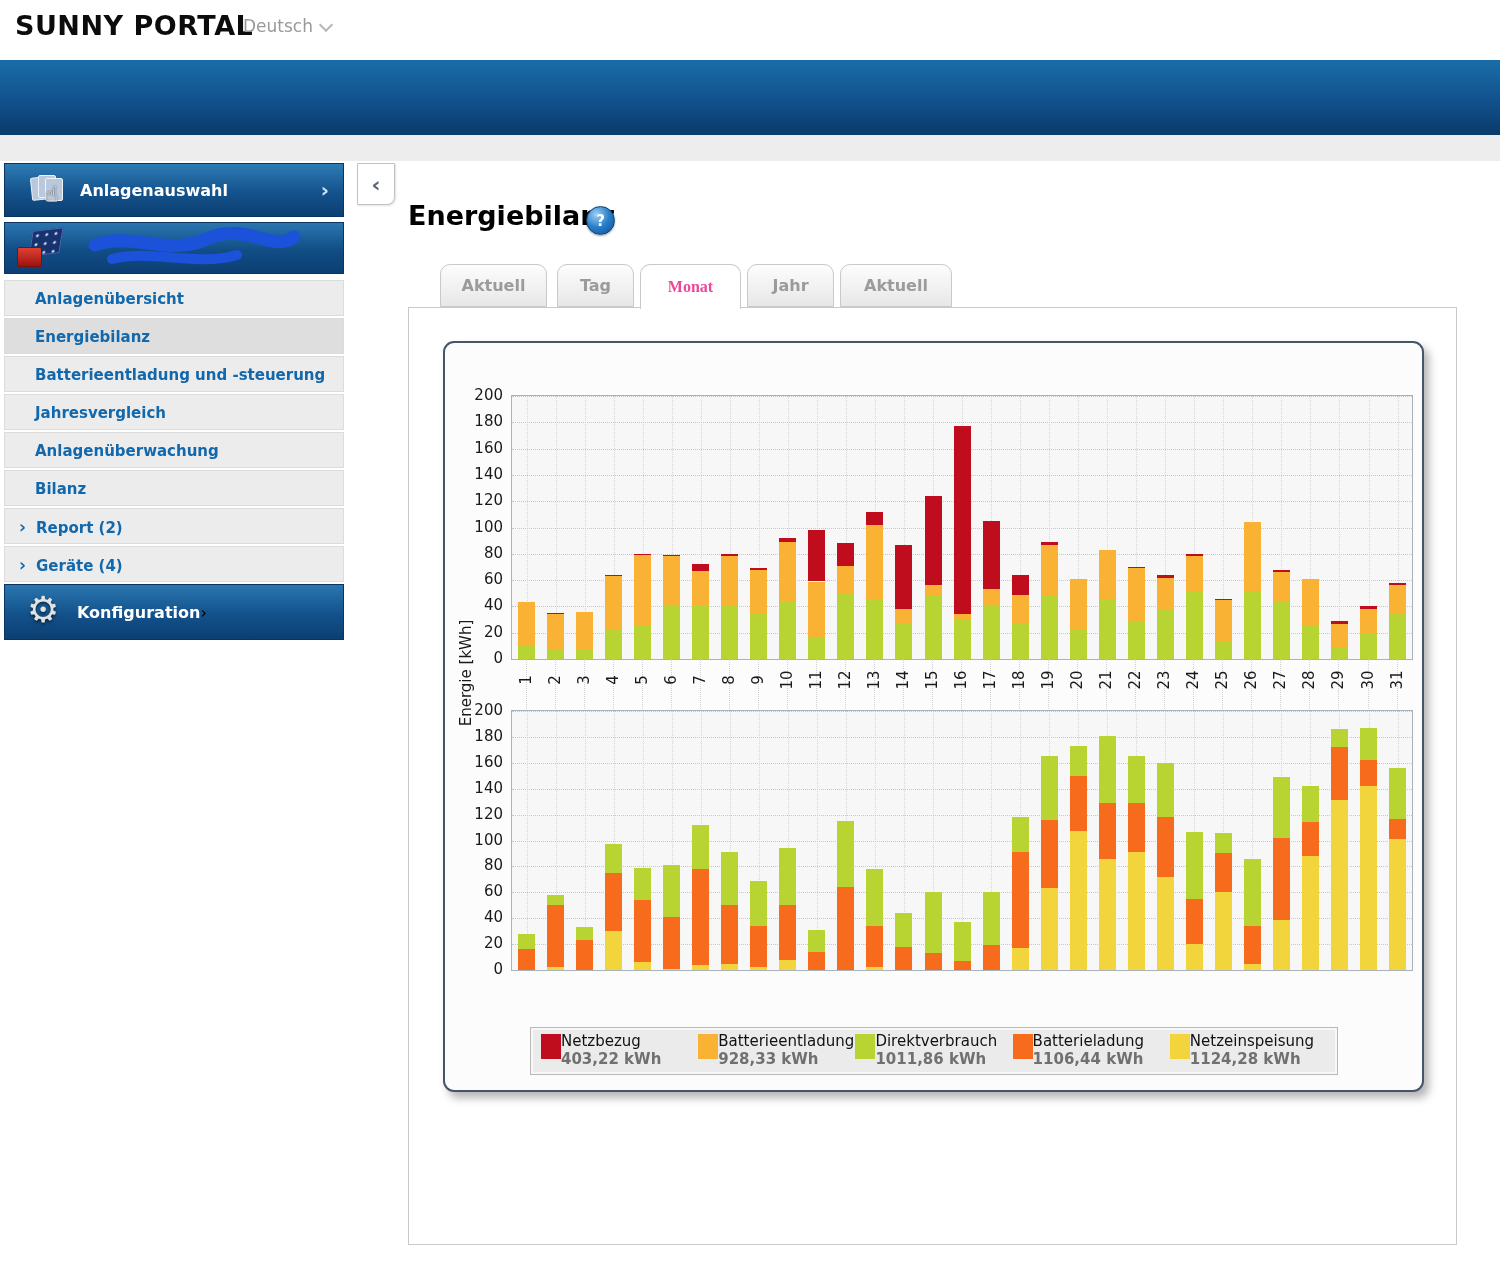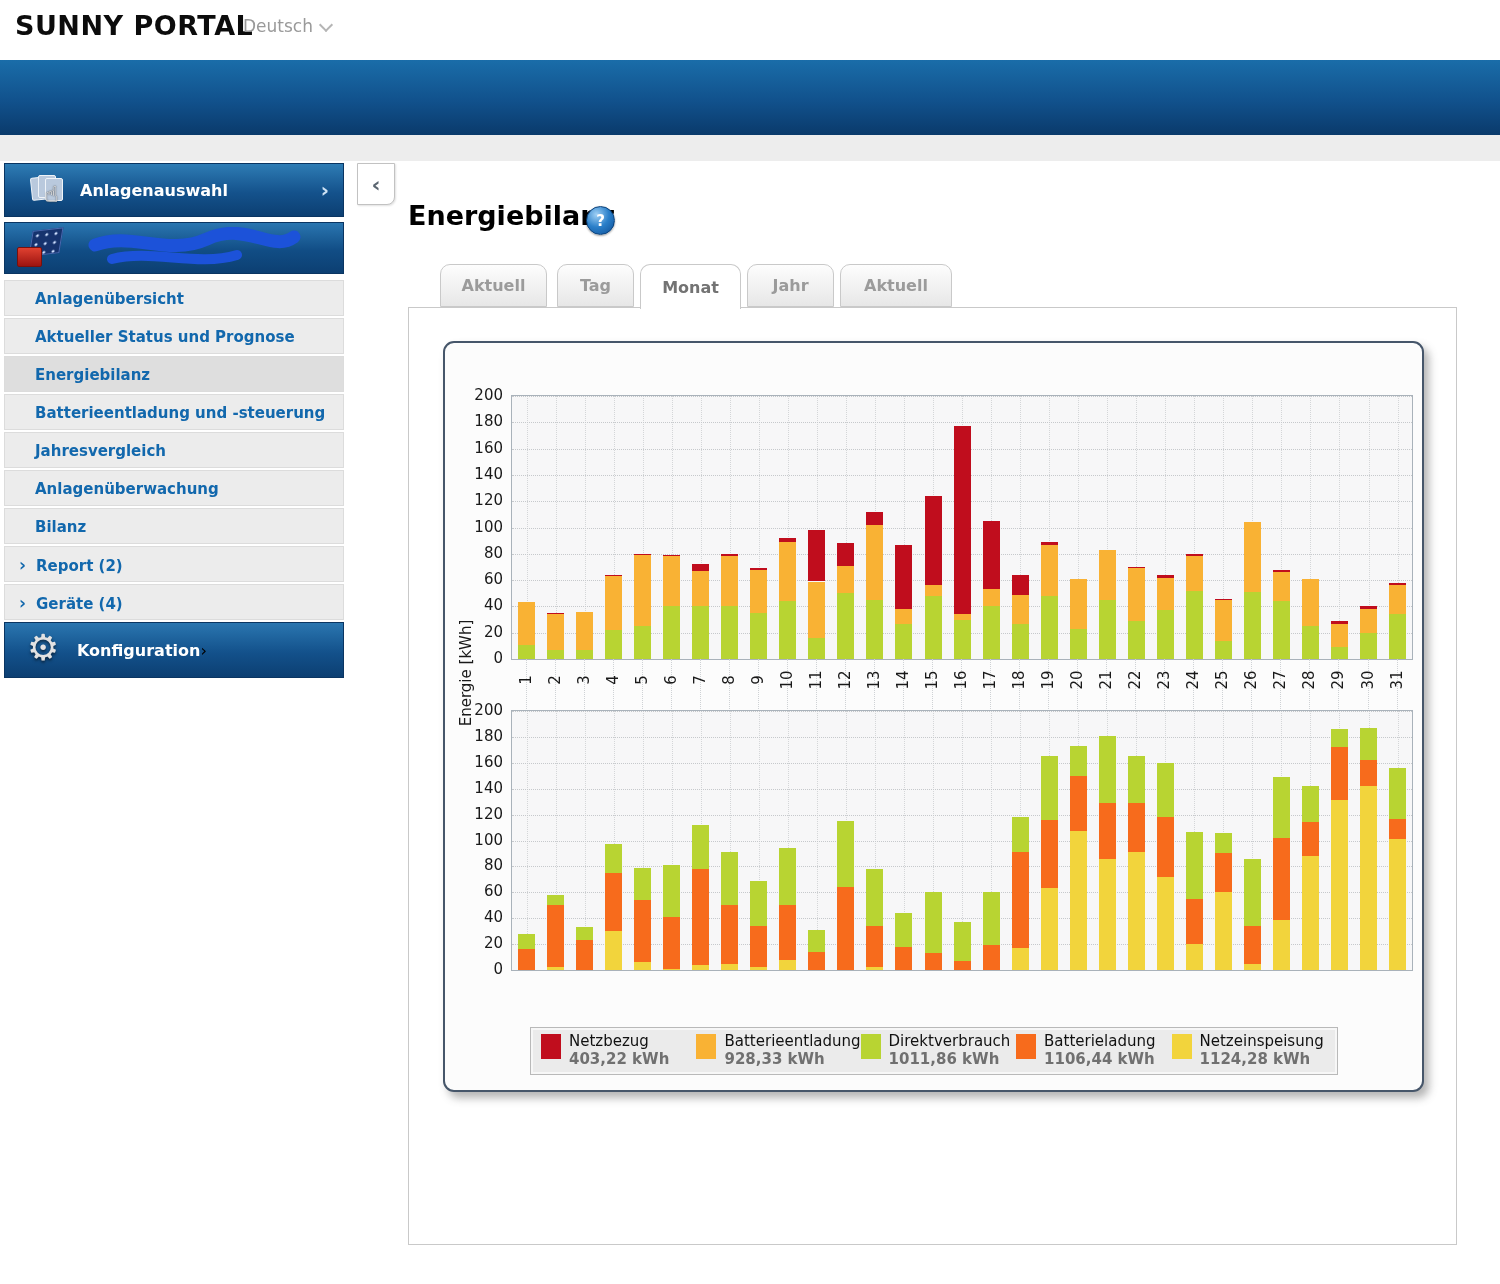--- a/index.html
+++ b/index.html
@@ -53,39 +53,39 @@
 
   
   .page-title{position:absolute;left:408px;top:200px;font-size:27px;font-weight:800;color:#000;}
   .help-icon{position:absolute;left:586px;top:206px;width:27px;height:27px;border-radius:50%;
     background:radial-gradient(circle at 35% 28%,#9fd0f5,#2a7fc9 48%,#0d4e96);border:1px solid #0a4078;
     color:#fff;font-weight:bold;font-size:15px;display:flex;align-items:center;justify-content:center;
     box-shadow:0 1px 2px rgba(0,0,0,.35);cursor:pointer;}
   .tab{position:absolute;top:264px;height:43px;box-sizing:border-box;border:1px solid #c9c9c9;border-radius:10px 10px 0 0;
     background:linear-gradient(#fdfdfd,#e7e7e7);color:#9b9b9b;font-weight:bold;font-size:16px;
     display:flex;align-items:center;justify-content:center;cursor:pointer;z-index:2;}
-  .tab.active{background:#fff;color:#737373;height:45px;border-bottom:none;z-index:4;}
+  .tab.active{background:#fff;color:#ec4899;height:45px;border-bottom:none;z-index:4;font-family:Liberation Serif, serif;}
   .content-panel{position:absolute;left:408px;top:307px;width:1049px;height:938px;background:#fff;border:1px solid #c9c9c9;box-sizing:border-box;z-index:1;}
 
   
   .chart-panel{position:absolute;left:443px;top:341px;width:981px;height:751px;box-sizing:border-box;
     background:#fcfcfc;border:2px solid #46566a;border-radius:11px;box-shadow:5px 6px 9px rgba(90,90,90,.45);z-index:3;}
   .chart-title{position:absolute;left:66px;width:900px;text-align:center;font-size:19px;font-weight:bold;color:#9aa0a6;letter-spacing:.5px;}
   .plot{position:absolute;background:#f7f7f8;border:1px solid #a9b2ba;box-sizing:content-box;}
   .grid-h{position:absolute;left:0;right:0;height:0;border-top:1px dotted #c6c9cc;z-index:1;}
   .grid-v{position:absolute;top:0;bottom:0;width:0;border-left:1px dotted #d4d6d8;z-index:0;}
   .bar{position:absolute;width:17px;z-index:2;}
   .ytick{position:absolute;left:2px;width:56px;text-align:right;font-size:15px;color:#191919;height:18px;line-height:18px;}
   .xtick{position:absolute;width:34px;height:16px;line-height:16px;text-align:center;transform:rotate(-90deg);font-size:15px;color:#191919;z-index:1;}
   .tickline{position:absolute;top:316px;height:50px;width:0;border-left:1px dotted #cfd2d5;z-index:0;}
   .ylabel-rot{position:absolute;left:-48px;top:320px;width:140px;height:20px;text-align:center;transform:rotate(-90deg);
     font-size:15px;color:#191919;}
   .legend{position:absolute;left:85px;top:684px;width:808px;height:48px;background:#ebebeb;border:1px solid #b9b9b9;
     box-shadow:inset 0 0 0 2px #f7f7f7;box-sizing:border-box;display:flex;align-items:center;padding:0 10px;}
-  .lg-entry{flex:1;display:flex;gap:8px;align-items:flex-start;}
+  .lg-entry{flex:1;display:flex;align-items:flex-start;}
   .lg-swatch{width:20px;height:25px;margin-top:1px;flex:0 0 20px;}
   .lg-label{font-size:15px;color:#111;line-height:17px;white-space:nowrap;}
   .lg-value{font-size:15px;font-weight:bold;color:#707070;line-height:19px;}
 
   
   .checkbox{position:absolute;left:443px;top:1110px;width:17px;height:17px;border:1px solid #8a8a8a;border-radius:3px;
     background:linear-gradient(#ffffff,#e8e8e8);display:flex;align-items:center;justify-content:center;
     font-size:13px;font-weight:bold;color:#4a4a4a;cursor:pointer;}
   .checkbox-label{position:absolute;left:468px;top:1110px;font-size:15px;color:#111;}
   .nav-btn{position:absolute;width:33px;height:29px;border:1px solid #9a9a9a;border-radius:7px;
@@ -136,21 +136,20 @@
         <i class="panel"></i>
         <i class="unit"></i>
       </span>
     <svg class="scribble" width="215" height="44" viewBox="0 0 215 44">
       <path d="M8 18 C 45 4, 80 30, 120 12 S 185 26, 207 10" stroke="#1c52d9" stroke-width="13" fill="none" stroke-linecap="round"></path>
       <path d="M25 32 C 65 22, 110 40, 150 28" stroke="#1c52d9" stroke-width="10" fill="none" stroke-linecap="round"></path>
     </svg>
   </div>
   <div id="sb-items">
       <div class="sb-item"><span class="sb-label">Anlagenübersicht</span></div>
-      <div class="sb-item"><span class="sb-label">Aktueller Status und Prognose</span></div>
       <div class="sb-item selected"><span class="sb-label">Energiebilanz</span></div>
       <div class="sb-item"><span class="sb-label">Batterieentladung und -steuerung</span></div>
       <div class="sb-item"><span class="sb-label">Jahresvergleich</span></div>
       <div class="sb-item"><span class="sb-label">Anlagenüberwachung</span></div>
       <div class="sb-item"><span class="sb-label">Bilanz</span></div>
       <div class="sb-item expandable"><span class="sb-chev">›</span><span class="sb-label">Report (2)</span></div>
       <div class="sb-item expandable"><span class="sb-chev">›</span><span class="sb-label">Geräte (4)</span></div>
     </div>
   <div class="sb-config">
     <span class="gear">⚙</span>

